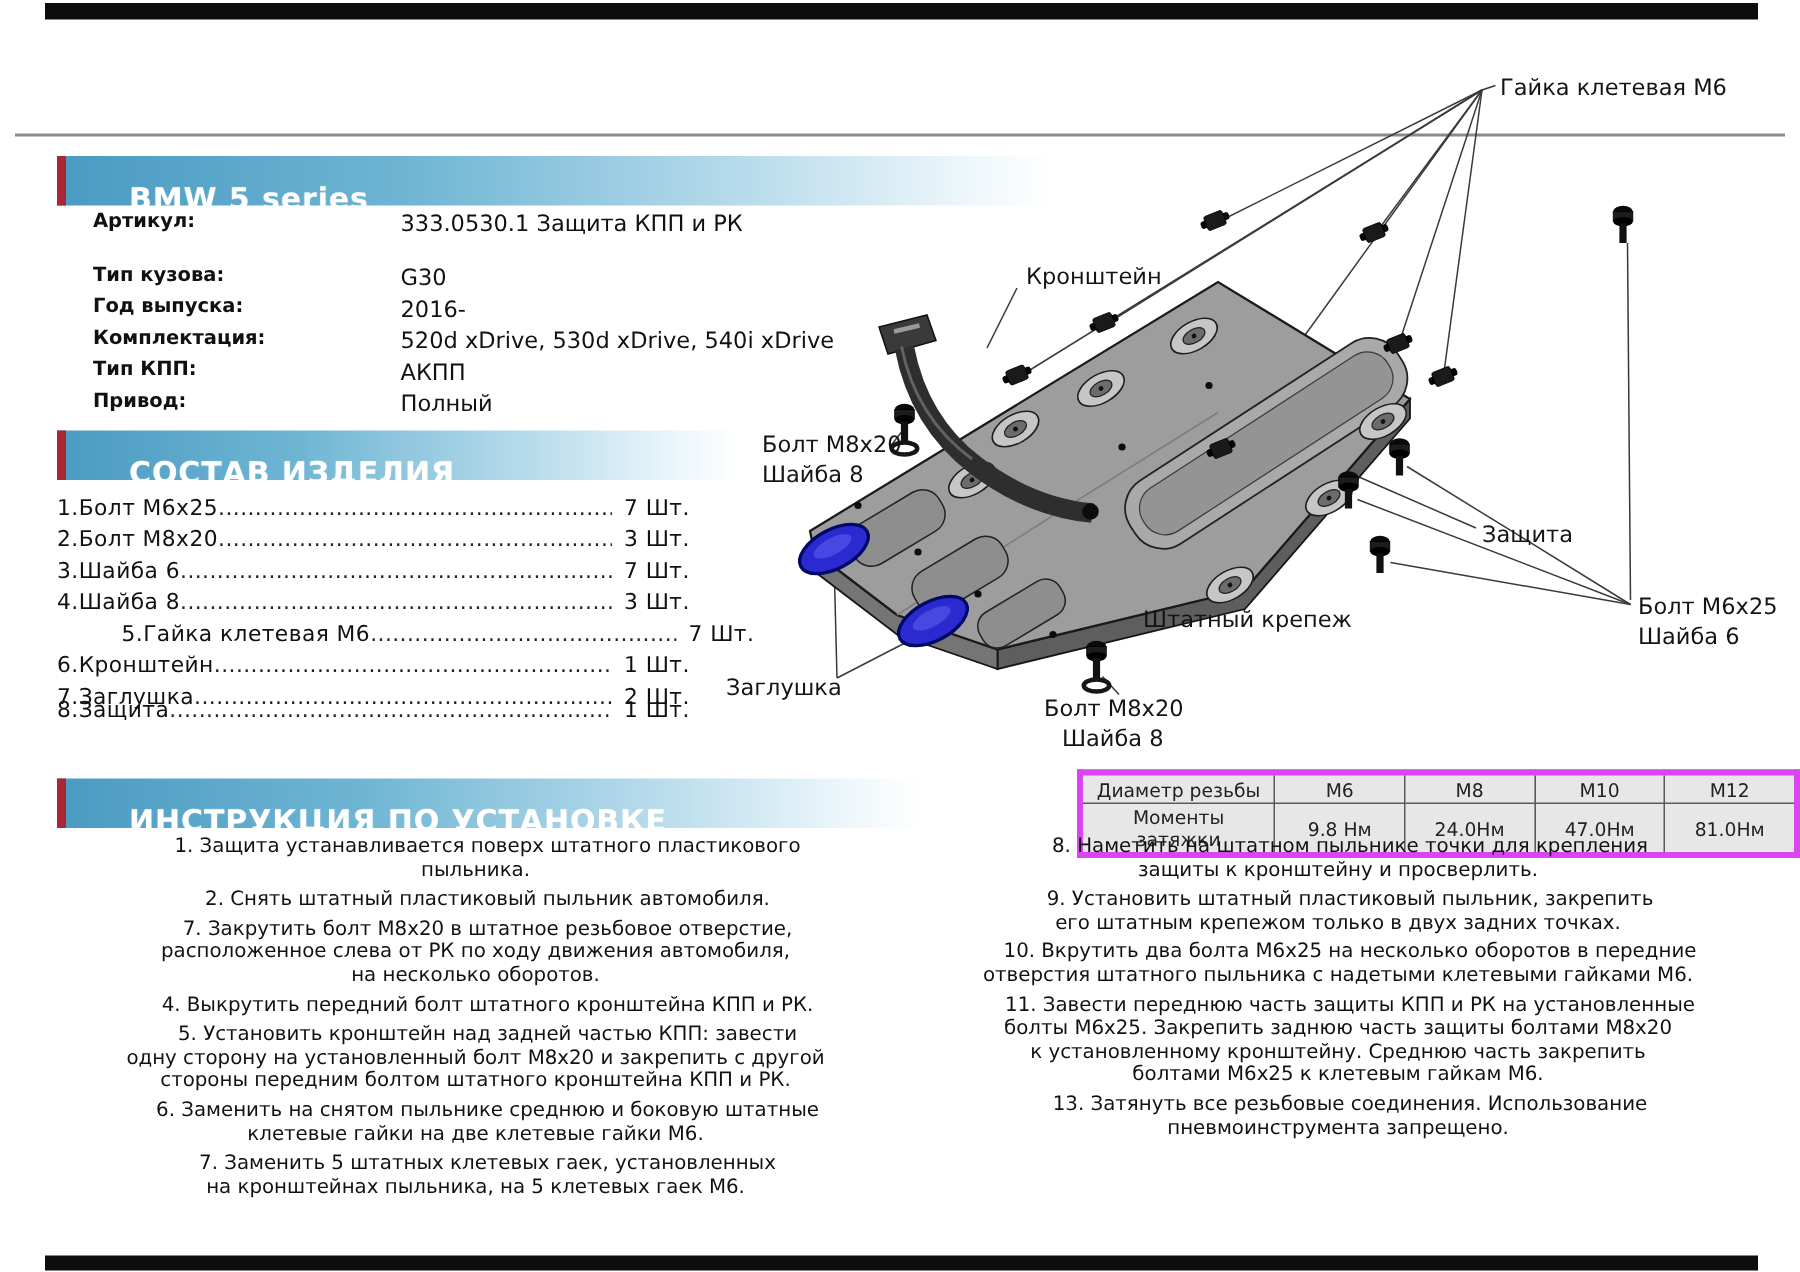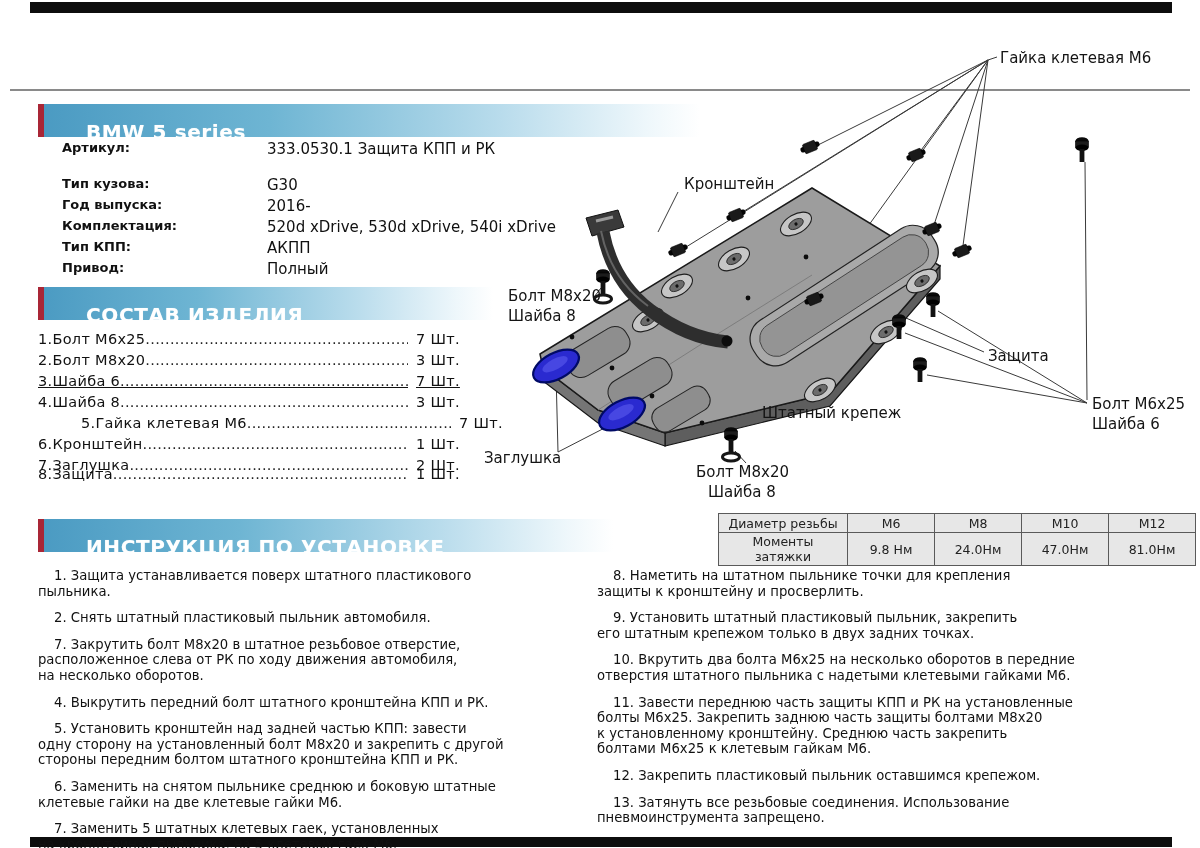--- a/index.html
+++ b/index.html
@@ -12,22 +12,22 @@
   .secbar .stripe{position:absolute;left:0;top:0;width:6px;height:100%;background:#a92636;}
   .secbar .sectitle{position:absolute;left:20px;top:16px;font-size:20px;font-weight:bold;color:#ffffff;
         letter-spacing:0.6px;white-space:nowrap;text-shadow:0 0 1px rgba(255,255,255,.4);margin-left:28px;}
   .fieldlabel{font-size:13px;font-weight:bold;white-space:nowrap;}
   .fieldvalue{font-size:15px;white-space:nowrap;margin-left:12px;}
   .partrow{position:absolute;left:38px;width:430px;height:21px;display:flex;align-items:baseline;
         font-size:14.5px;letter-spacing:0.3px;white-space:nowrap;}
   .partrow .dots{flex:1;overflow:hidden;white-space:nowrap;color:#222;}
   .partrow .dots::after{content:"..............................................................................";}
   .partrow .qty{width:52px;text-align:left;padding-left:8px;}
-  .instr p{margin:11px 0 4px 0;text-indent:16px;white-space:pre-line;font-size:13.2px;line-height:15.6px;}
-  table.torque{border-collapse:collapse;background:#737373;border:1px solid #d946ef;}
+  .instr p{margin:0 0 4px 0;text-indent:16px;white-space:pre-line;font-size:13.2px;line-height:15.6px;text-align:center;}
+  table.torque{border-collapse:collapse;background:#737373;border:4px solid #d946ef;}
   table.torque td{border:1px solid #5a5a5a;font-size:12.5px;text-align:center;height:16px;
         padding:1px 4px;color:#222;background:#e7e7e7;}
   table.torque td.lab{width:120px;}
   table.torque td.val{width:78px;}
   svg text{font-family:"DejaVu Sans","Liberation Sans",sans-serif;font-size:15px;fill:#141414;}
 </style>
 </head>
 <body>
 
 <div id="page">
@@ -67,21 +67,21 @@
   <div class="partrow" style="top:331px;">
     <span>1.Болт М6х25</span>
       <span class="dots"></span>
       <span class="qty">7 Шт.</span>
   </div>
   <div class="partrow" style="top:352px;">
     <span>2.Болт М8х20</span>
       <span class="dots"></span>
       <span class="qty">3 Шт.</span>
   </div>
-  <div class="partrow" style="top:373px;text-decoration:underline;">
+  <div class="partrow" style="top:373px;">
     <span>3.Шайба 6</span>
       <span class="dots"></span>
       <span class="qty">7 Шт.</span>
   </div>
   <div class="partrow" style="top:394px;">
     <span>4.Шайба 8</span>
       <span class="dots"></span>
       <span class="qty">3 Шт.</span>
   </div>
   <div class="partrow" style="top:415px;margin-left:43px;">
@@ -152,21 +152,20 @@
     <p>8. Наметить на штатном пыльнике точки для крепления
 защиты к кронштейну и просверлить.</p>
     <p>9. Установить штатный пластиковый пыльник, закрепить
 его штатным крепежом только в двух задних точках.</p>
     <p>10. Вкрутить два болта М6х25 на несколько оборотов в передние
 отверстия штатного пыльника с надетыми клетевыми гайками М6.</p>
     <p>11. Завести переднюю часть защиты КПП и РК на установленные
 болты М6х25. Закрепить заднюю часть защиты болтами М8х20
 к установленному кронштейну. Среднюю часть закрепить
 болтами М6х25 к клетевым гайкам М6.</p>
-    <p>12. Закрепить пластиковый пыльник оставшимся крепежом.</p>
     <p>13. Затянуть все резьбовые соединения. Использование
 пневмоинструмента запрещено.</p>
   </div>
 
   <svg class="abs" style="left:480px;top:25px;width:720px;height:485px;" viewBox="480 25 720 485">
 
     <defs>
       <g id="bolt">
         <ellipse cx="0" cy="-9" rx="6.5" ry="3.8" fill="#0a0a0a"></ellipse>
         <rect x="-6.5" y="-9" width="13" height="6.5" fill="#1c1c1c" stroke="#000" stroke-width="0.6"></rect>

